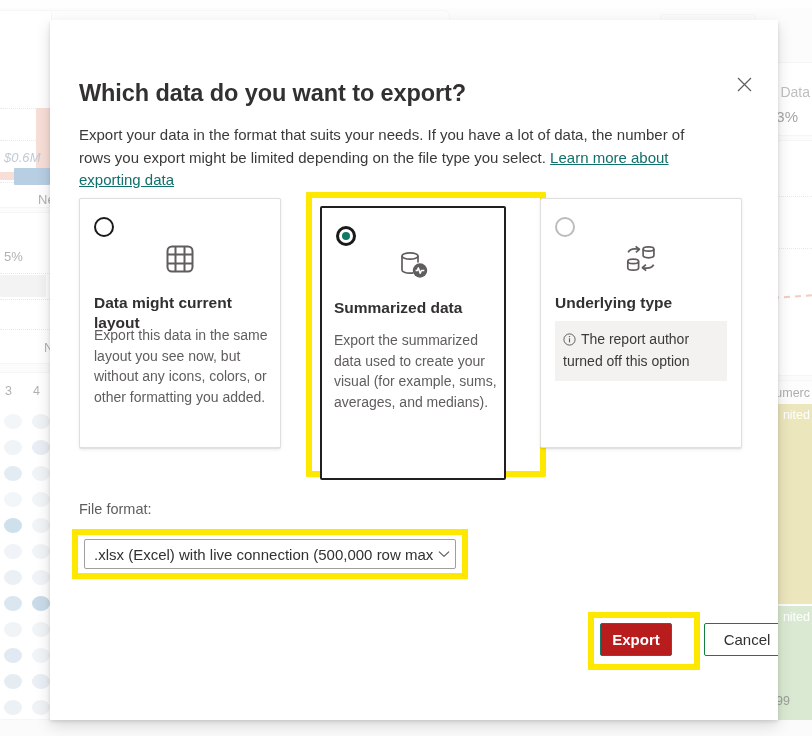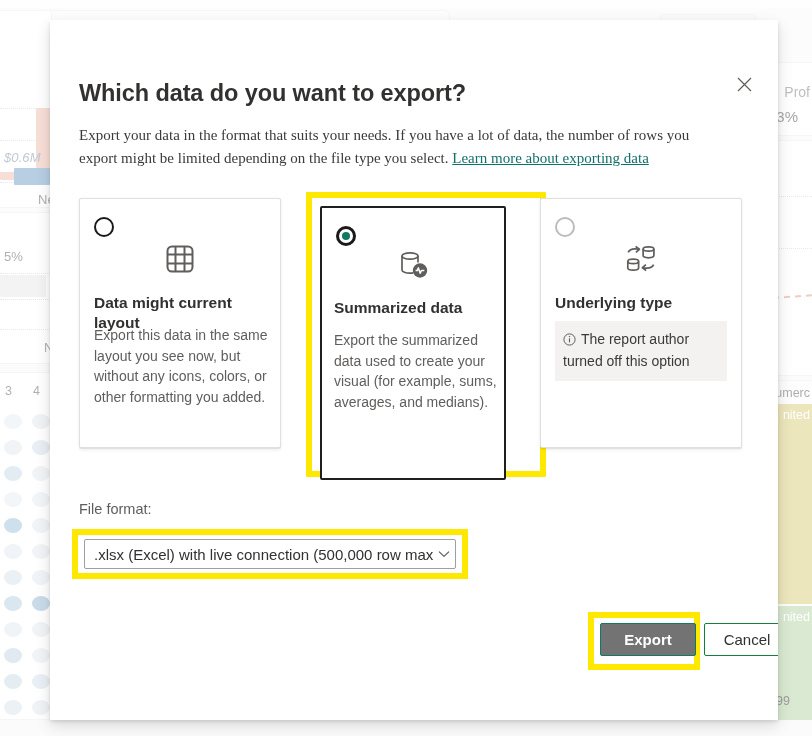--- a/index.html
+++ b/index.html
@@ -93,21 +93,21 @@
   .dlg-close svg { display:block; }
 
   .dlg-title {
     position:absolute; left:29px; top:60px;
     font-size:23.5px; font-weight:600; color:#323130;
     letter-spacing:-0.1px;
   }
 
   .dlg-desc {
     position:absolute; left:29px; top:104px; width:633px;
-    font-size:15px; line-height:22.5px; color:#3b3a39;font-family:Liberation Serif, serif;
+    font-size:15px; line-height:22.5px; color:#3b3a39;
   }
   .dlg-desc a {
     color:#10706b; text-decoration:underline; cursor:pointer;
   }
 
   
   .cards-row {
     position:absolute; left:29px; top:178px; width:668px; height:272px;
   }
   .card-slot { position:absolute; top:0; width:202px; height:272px; }
@@ -205,22 +205,22 @@
     position:absolute; left:538px; top:592px; width:112px; height:58px;
     border:6px solid #ffe800;
   }
   .btn {
     position:absolute; height:33px;
     font-family:"Liberation Sans", sans-serif;
     font-size:15px; border-radius:2px; cursor:pointer;
     display:flex; align-items:center; justify-content:center;
   }
   .btn-export {
-    left:550px; top:603px; width:96px;
-    background:#737373; border:1px solid #117865; color:#ffffff;
+    left:550px; top:603px; width:72px;
+    background:#b91c1c; border:1px solid #117865; color:#ffffff;
     font-weight:600;
   }
   .btn-cancel {
     left:654px; top:603px; width:86px;
     background:#ffffff; border:1px solid #15803d; color:#323130;
   }
 </style>
 </head>
 <body>
 
@@ -272,21 +272,21 @@
     <div class="bg-dot" style="left:4px;  top:622px; background:#e4ebf1;"></div>
     <div class="bg-dot" style="left:32px; top:622px; background:#e4ebf1;"></div>
     <div class="bg-dot" style="left:4px;  top:648px; background:#c8d9e8;"></div>
     <div class="bg-dot" style="left:32px; top:648px; background:#e6ecf1;"></div>
     <div class="bg-dot" style="left:4px;  top:674px; background:#cfdee9;"></div>
     <div class="bg-dot" style="left:32px; top:674px; background:#d8e2ec;"></div>
     <div class="bg-dot" style="left:4px;  top:700px; background:#dde5ed;"></div>
     <div class="bg-dot" style="left:32px; top:700px; background:#e3e9ef;"></div>
 
     <div class="bg-tile bg-right-kpi"></div>
-    <span class="bg-kpi-title" style="right:2px; top:84px;">Prof</span>
+    <span class="bg-kpi-title" style="right:2px; top:84px;">Data</span>
     <span class="bg-kpi-value" style="right:14px; top:108px;">13%</span>
 
     <div class="bg-tile bg-right-chart"></div>
     <div class="bg-gridline" style="right:0; top:196px; width:48px;"></div>
     <div class="bg-gridline" style="right:0; top:248px; width:48px;"></div>
     <div class="bg-trend" style="right:0; top:296px; width:50px; transform:rotate(-4deg);"></div>
 
     <div class="bg-tile bg-right-table"></div>
     <span class="bg-cell-num" style="right:2px; top:386px; color:#6b6b6b;">umerc</span>
     <div class="bg-swatch" style="right:-10px; top:404px; width:48px; height:200px; background:#ddd285;"></div>

